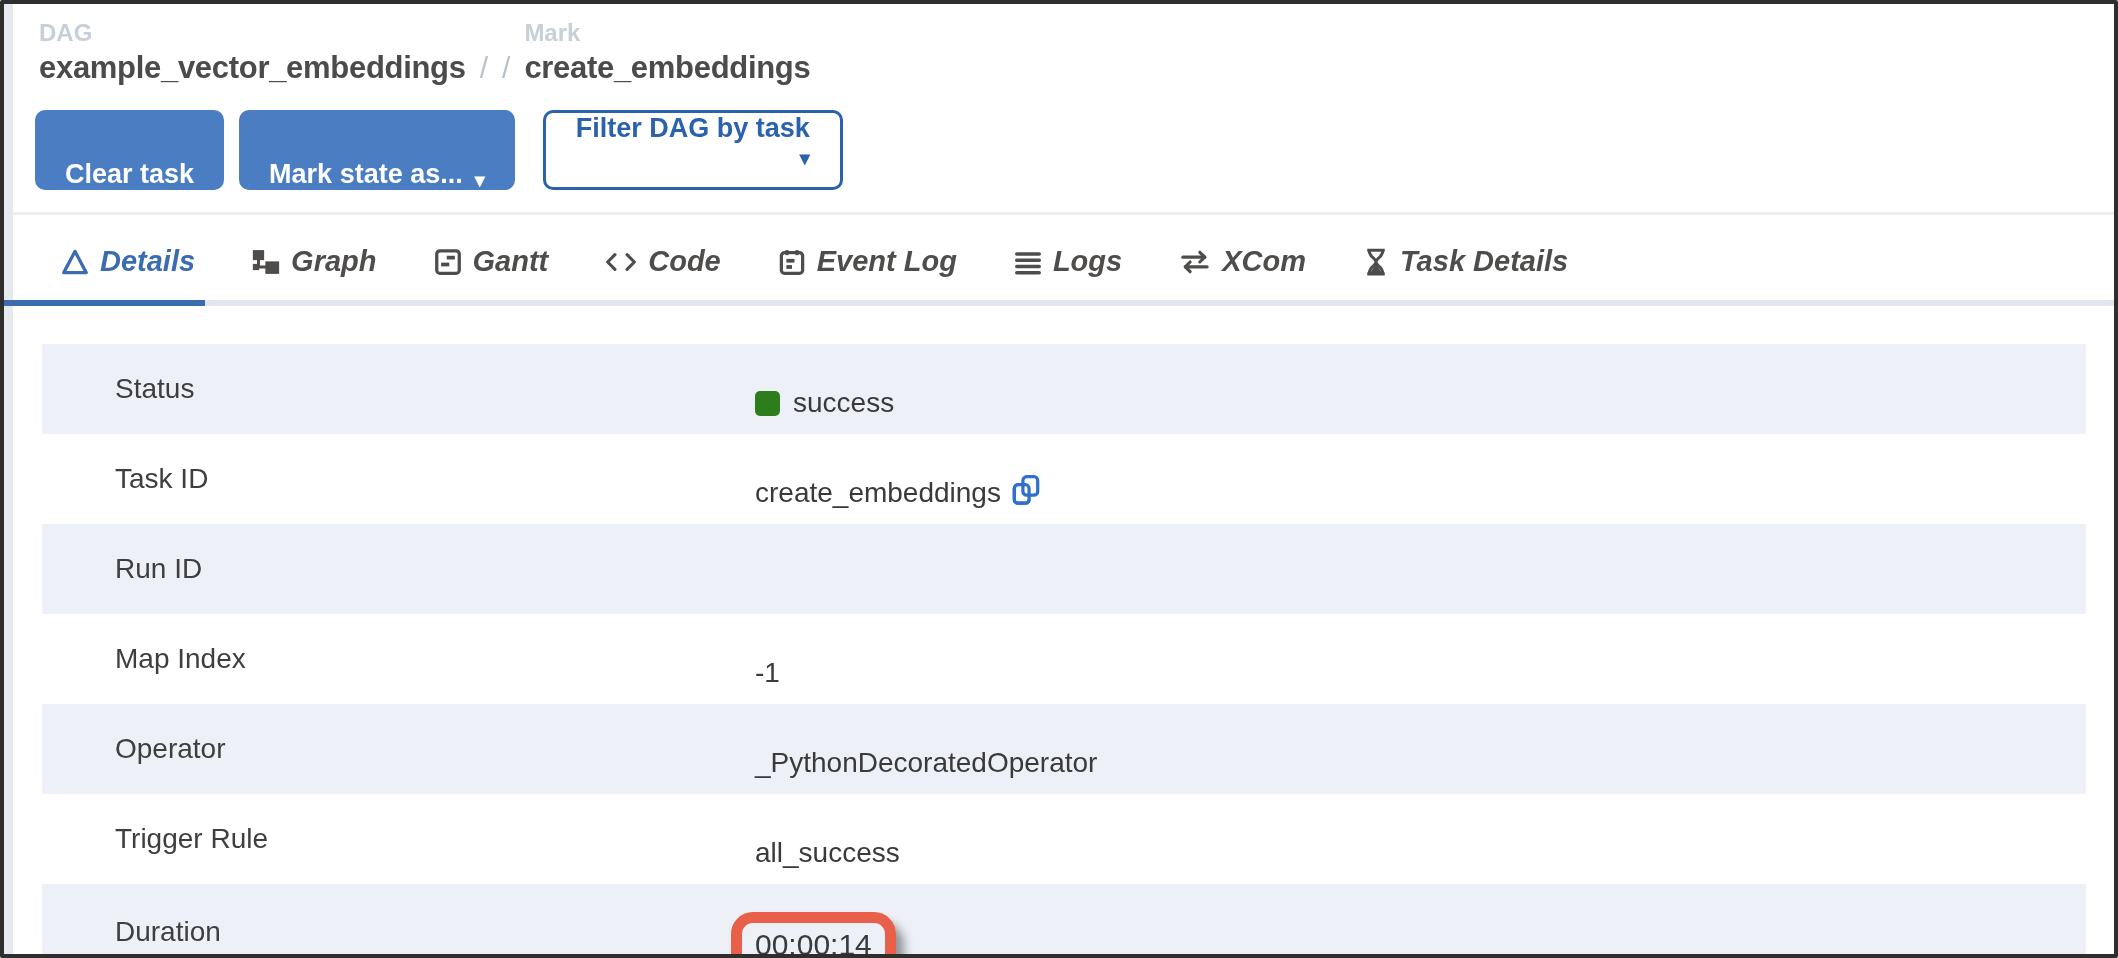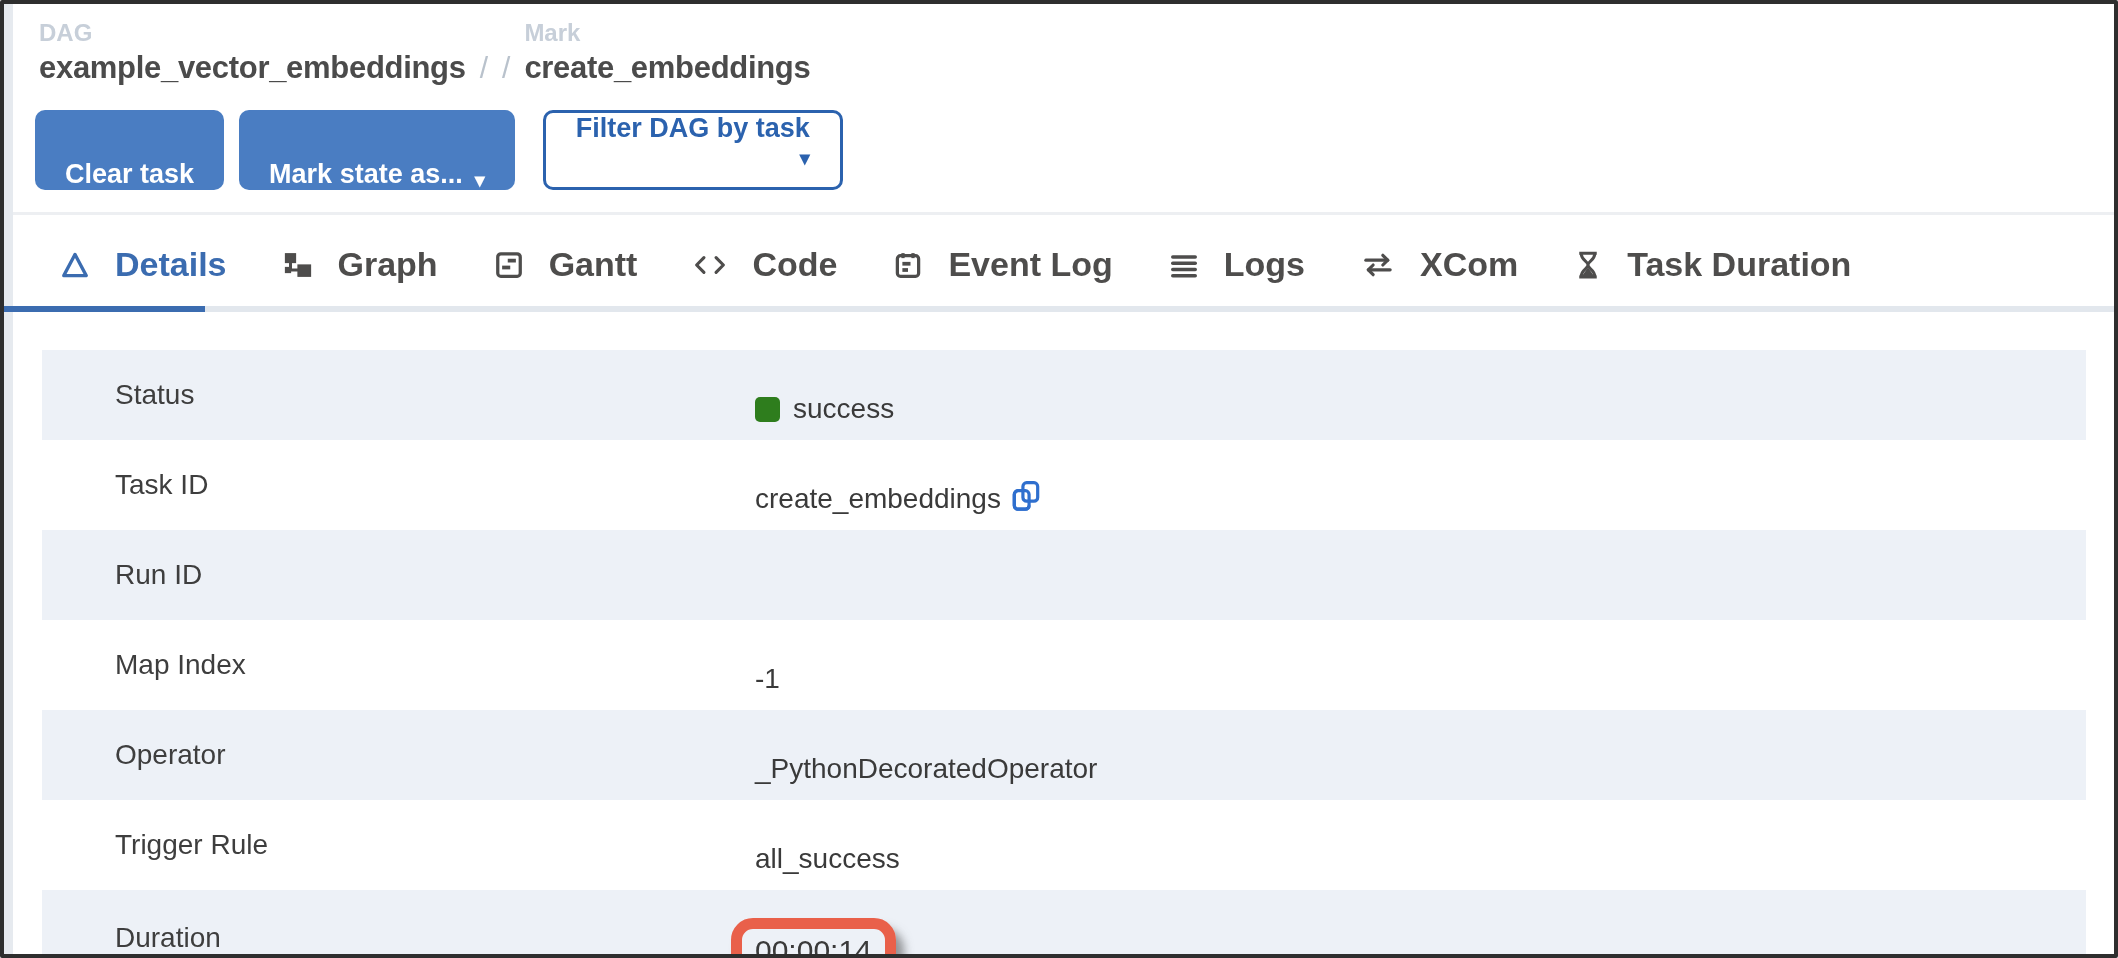--- a/index.html
+++ b/index.html
@@ -43,21 +43,21 @@
   .btn-outline {
     background:#fff; color: var(--outline_blue,#2b62ae);
     border:3px solid var(--outline_blue,#2b62ae); margin-left:28px;flex-direction:column;
   }
   .caret { font-size:20px; margin-left:12px; transform:translateY(2px); }
 
   .divider { margin-top:22px; height:3px; background:#edeff2; }
 
   
   .tabbar { position:relative; display:flex; align-items:center; gap:56px; padding:30px 0 22px 47px; border-bottom:6px solid #e2e7ed; }
-  .tab { display:flex; align-items:center; gap:25px; font-size:34px; font-weight:bold; color:#4e4d4c; cursor:pointer; white-space:nowrap; }
+  .tab { display:flex; align-items:center; gap:10px; font-size:29px; font-weight:bold; color:#4e4d4c; cursor:pointer; white-space:nowrap;font-style:italic; }
   .tab svg { display:block; }
   .tab.active { color: var(--tab_active_blue,#3b6cb0); }
   .active-underline { position:absolute; left:-9px; bottom:-6px; height:6px; width:201px; background: var(--tab_active_blue,#3b6cb0); }
 
   
   .details-table { margin:38px 28px 0 29px; }
   .drow { display:flex; align-items:center; min-height:90px; padding-left:73px; font-size:28px; }
   .drow:nth-child(odd) { background: var(--stripe_bg,#edf1f7); }
   .dlabel { flex:0 0 640px; color:#3e3e3e; }
   .dvalue { display:flex; align-items:center; color:#3a3a3a;margin-top:28px; }
@@ -183,21 +183,21 @@
         </span>
         <span>XCom</span>
       </div>
       <div class="tab">
         <span>
           <svg width="28" height="30" viewBox="0 0 22 24" fill="none" stroke="currentColor" stroke-width="2.4" stroke-linejoin="round">
             <path d="M4 2.5 h14 M4 21.5 h14 M5.5 2.5 c0 6 5.5 6.5 5.5 9.5 c0 3 -5.5 3.5 -5.5 9.5 M16.5 2.5 c0 6 -5.5 6.5 -5.5 9.5 c0 3 5.5 3.5 5.5 9.5"></path>
             <path d="M11 14 L16 21 H6 Z" fill="currentColor" stroke="none"></path>
           </svg>
         </span>
-        <span>Task Duration</span>
+        <span>Task Details</span>
       </div>
       <div class="active-underline"></div>
     </div>
 
     <div class="details-table">
 
       <div class="drow">
         <span class="dlabel">Status</span>
         <span class="dvalue">
           <span class="status-swatch"></span>

